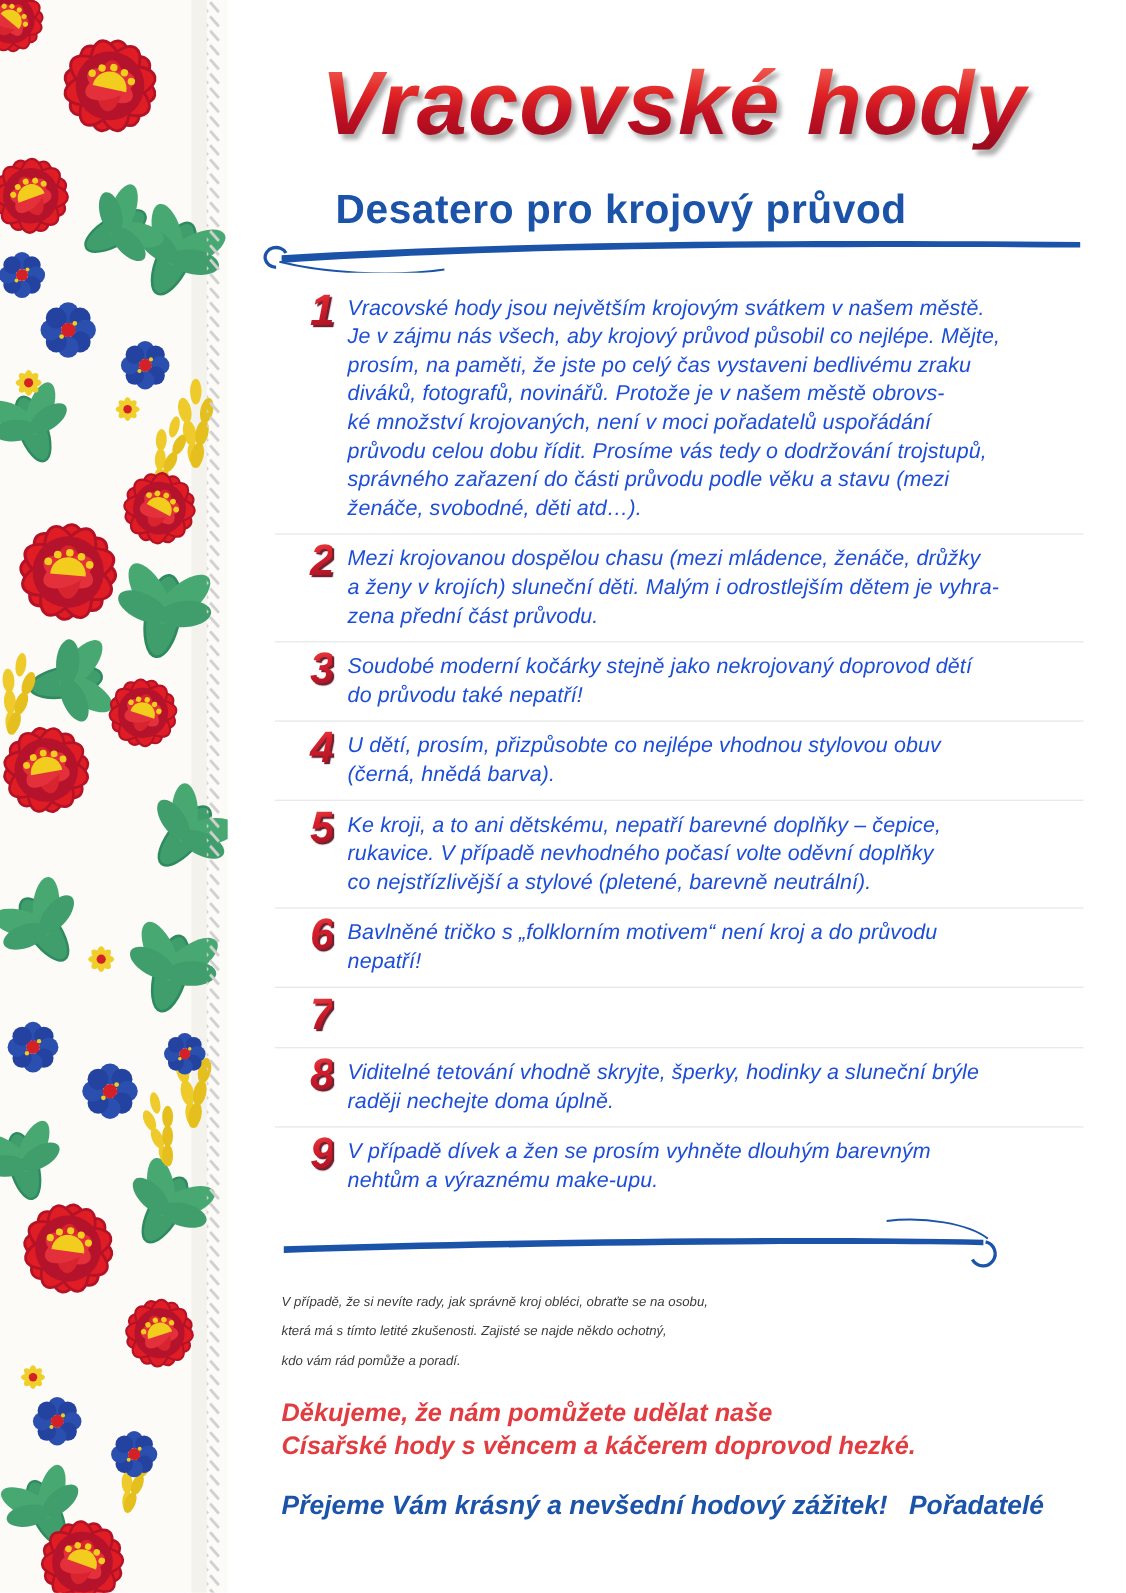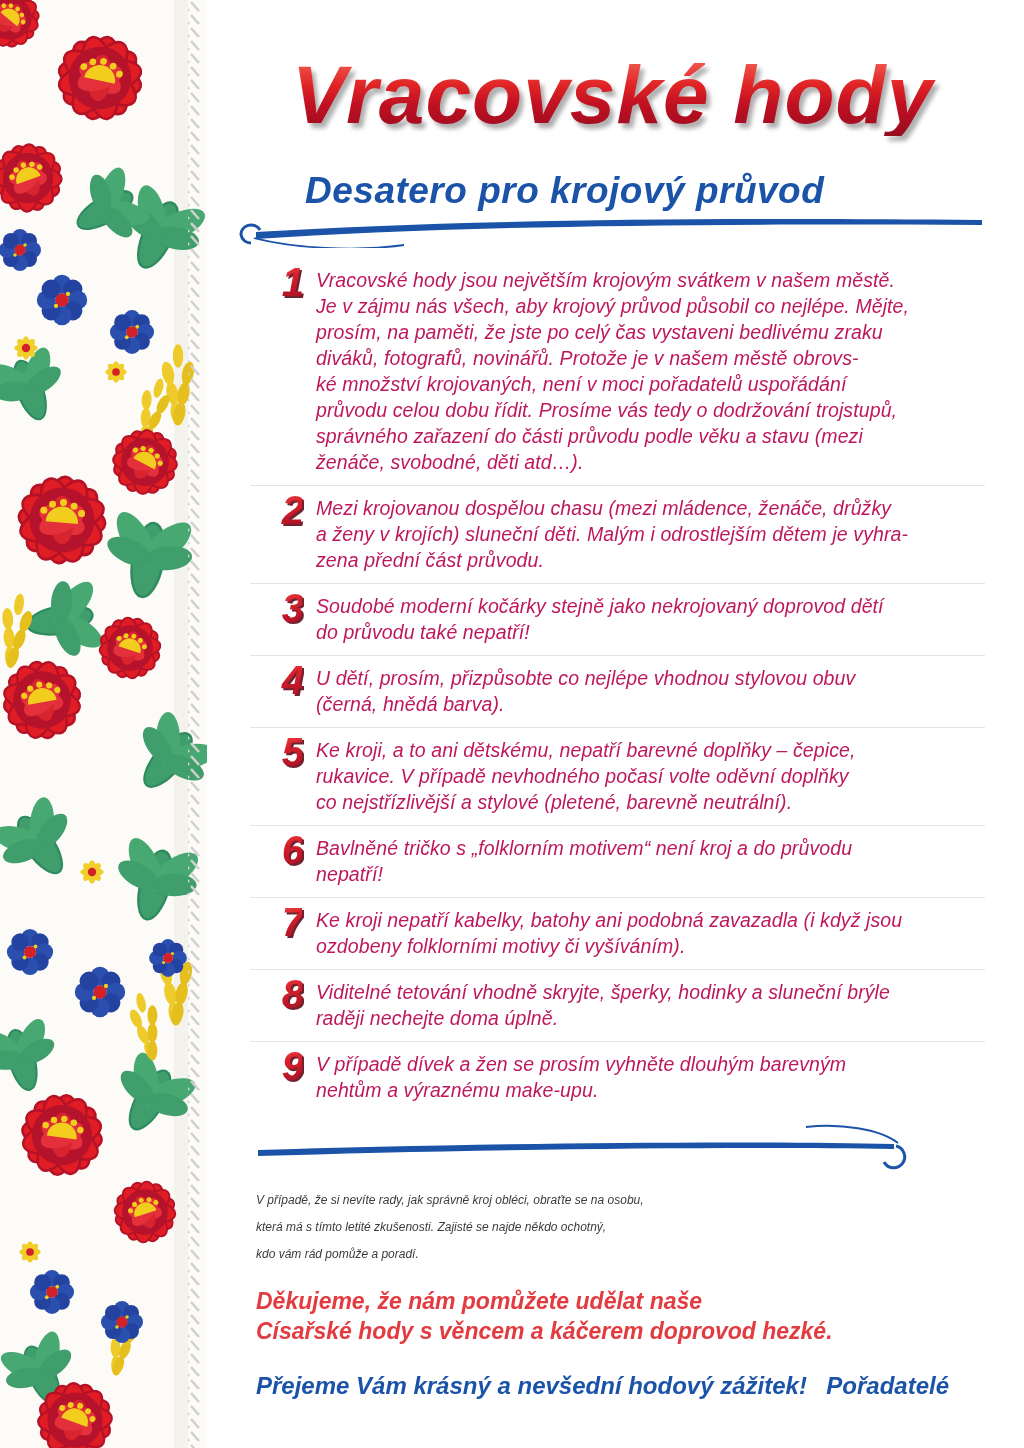--- a/index.html
+++ b/index.html
@@ -14,38 +14,38 @@
   .title{
     margin:54px 0 0 -10px;text-align:center;
     font-family:Liberation Sans, sans-serif;font-style:italic;font-weight:bold;
     font-size:82px;line-height:1.0;letter-spacing:1px;white-space:nowrap;
     background:linear-gradient(180deg,#f4685c 0%,#e02425 38%,#c01022 62%,#970c1e 100%);
     -webkit-background-clip:text;background-clip:text;color:transparent;
     filter:drop-shadow(4px 5px 2px rgba(110,110,110,0.55));
   }
   .subtitle{
     margin:34px 0 0 55px;
-    font-style:italic;font-weight:bold;font-size:37px;letter-spacing:0.5px;
+    font-weight:bold;font-size:37px;letter-spacing:0.5px;
     color:#1a53a8;
   }
   .swoosh-top{display:block;margin:-4px 0 0 -16px;}
   .swoosh-bottom{display:block;margin:6px 0 0 0;}
   
   .rules{margin-top:10px;}
   .rule-item{display:flex;align-items:flex-start;padding:9px 0 10px 0;}
   .rule-item + .rule-item{border-top:1px solid #e3e3e3;}
   .rule-number{
     flex:0 0 52px;text-align:right;margin-right:14px;margin-top:-5px;
     font-style:italic;font-weight:800;font-size:40px;line-height:1;letter-spacing:-2px;
     background:linear-gradient(165deg,#f4695f 0%,#da202c 45%,#a30f22 100%);
     -webkit-background-clip:text;background-clip:text;color:transparent;
     filter:drop-shadow(2px 2px 0 rgba(96,10,26,0.9));
   }
   .rule-text{
-    flex:1;font-style:italic;font-size:19.5px;line-height:26px;color:#be185d;
+    flex:1;font-style:italic;font-size:19.5px;line-height:26px;color:#1d4ed8;
     white-space:pre-line;letter-spacing:0.1px;
   }
   
   .advice{
     margin:16px 0 0 6px;font-style:italic;font-size:12px;line-height:27px;
     color:#3b3b3b;white-space:pre-line;
   }
   .thanks{
     margin:18px 0 0 6px;font-style:italic;font-weight:bold;font-size:23px;line-height:30px;
     color:#e23b40;white-space:pre-line;
@@ -222,22 +222,20 @@
 rukavice. V případě nevhodného počasí volte oděvní doplňky
 co nejstřízlivější a stylové (pletené, barevně neutrální).</div>
     </div>
     <div class="rule-item">
       <div class="rule-number">6</div>
       <div class="rule-text">Bavlněné tričko s „folklorním motivem“ není kroj a do průvodu
 nepatří!</div>
     </div>
     <div class="rule-item">
       <div class="rule-number">7</div>
-      <div class="rule-text">Ke kroji nepatří kabelky, batohy ani podobná zavazadla (i když jsou
-ozdobeny folklorními motivy či vyšíváním).</div>
     </div>
     <div class="rule-item">
       <div class="rule-number">8</div>
       <div class="rule-text">Viditelné tetování vhodně skryjte, šperky, hodinky a sluneční brýle
 raději nechejte doma úplně.</div>
     </div>
     <div class="rule-item">
       <div class="rule-number">9</div>
       <div class="rule-text">V případě dívek a žen se prosím vyhněte dlouhým barevným
 nehtům a výraznému make-upu.</div>

